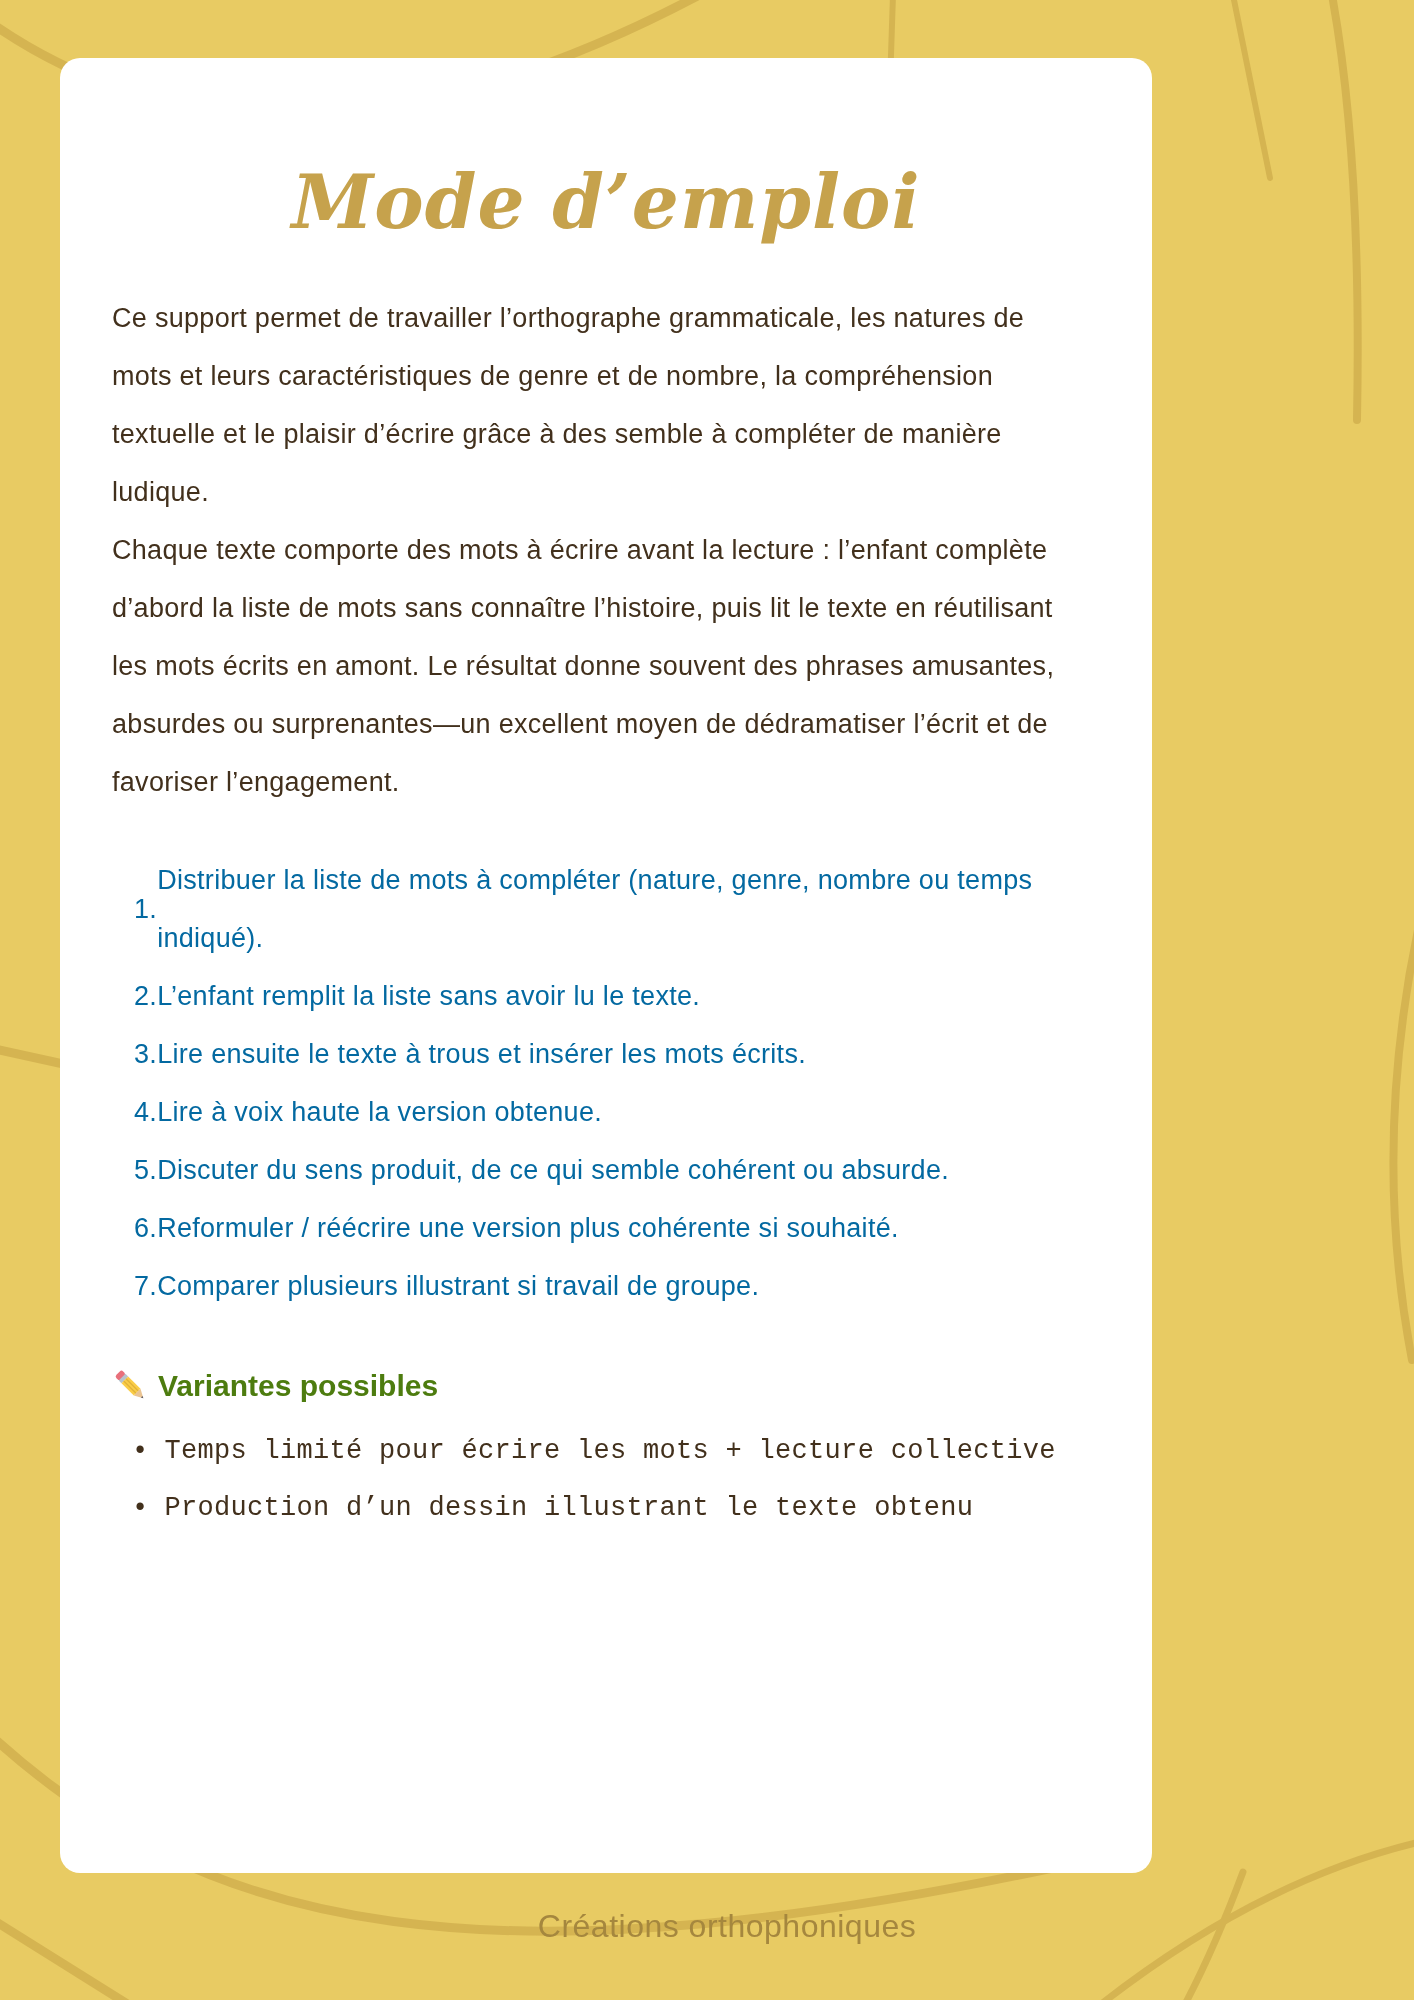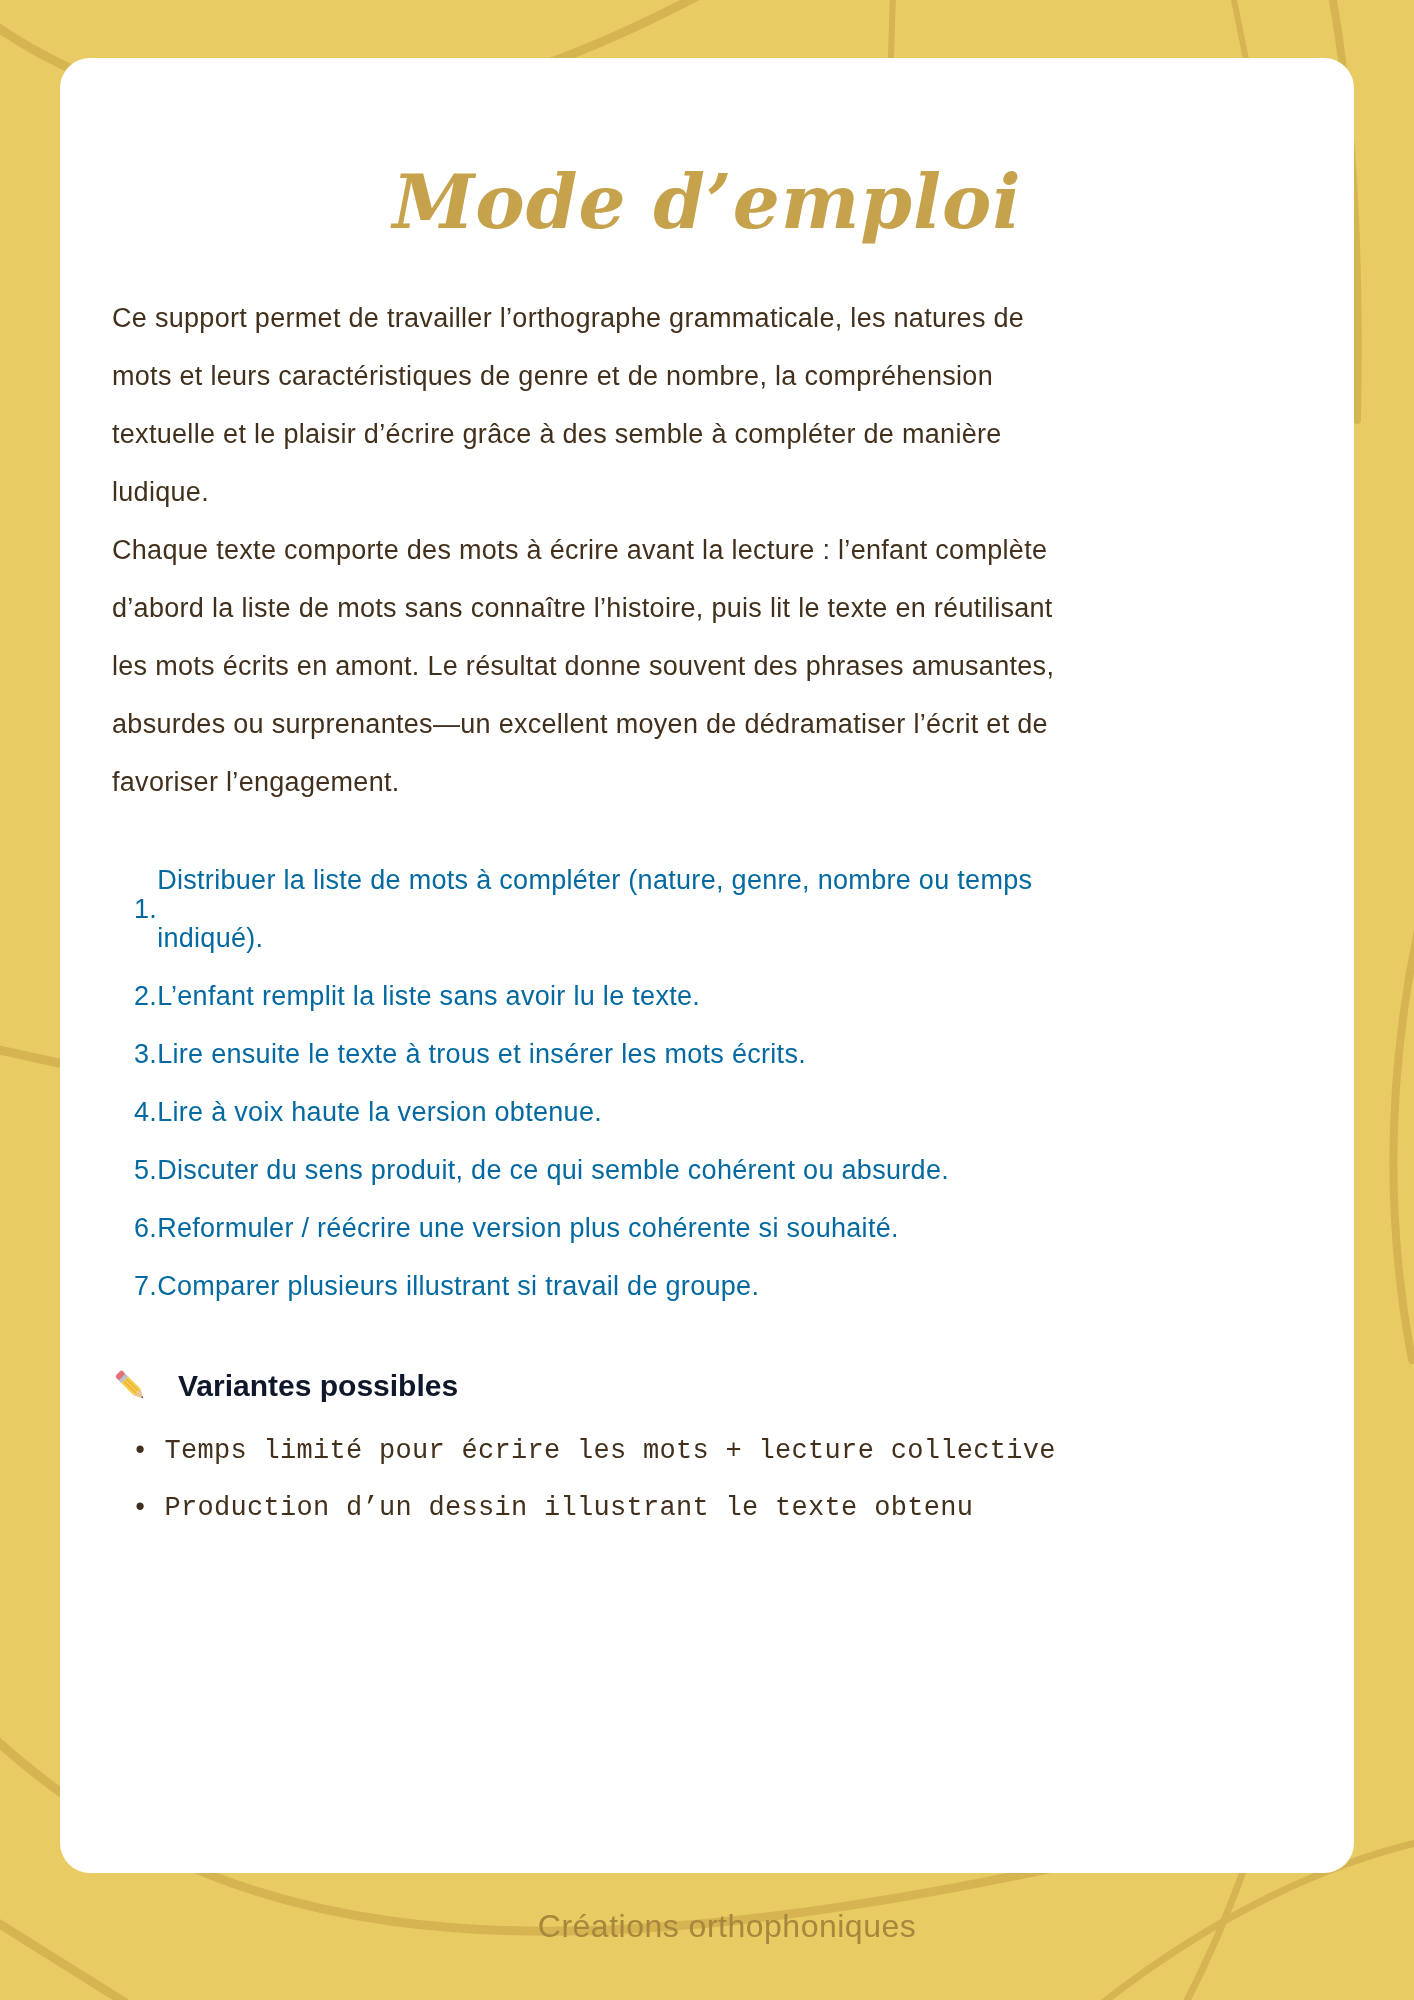--- a/index.html
+++ b/index.html
@@ -13,24 +13,24 @@
   }
   .decor-svg {
     position: absolute;
     inset: 0;
     z-index: 0;
   }
   .card {
     position: absolute;
     left: 60px;
     top: 58px;
-    width: 1294px;
+    width: 1092px;
     height: 1815px;
     background: #ffffff;
-    border-radius: 30px;
+    border-radius: 20px;
     z-index: 1;
     box-sizing: border-box;
     padding: 0 52px;
   }
   .title {
     margin-top: 104px;
     text-align: center;
     font-family: "DejaVu Serif", serif;
     font-style: italic;
     font-weight: 800;
@@ -67,24 +67,24 @@
   ol.steps li::before {
     counter-increment: step;
     content: counter(step) ".";
     flex: 0 0 auto;
   }
   ol.steps li .txt { max-width: 880px; }
   .variants-heading {
     margin-top: 52px;
     display: flex;
     align-items: center;
-    gap: 28px;
+    gap: 8px;
     font-size: 30px;
     font-weight: bold;
-    color: #0f172a;
+    color: #4d7c0f;
   }
   .pencil { width: 38px; height: 38px; flex: 0 0 auto; }
   ul.variants {
     margin: 18px 0 0 0;
     padding: 0 0 0 20px;
     list-style: none;
     font-family: Liberation Mono, monospace;
   }
   ul.variants li {
     display: flex;

